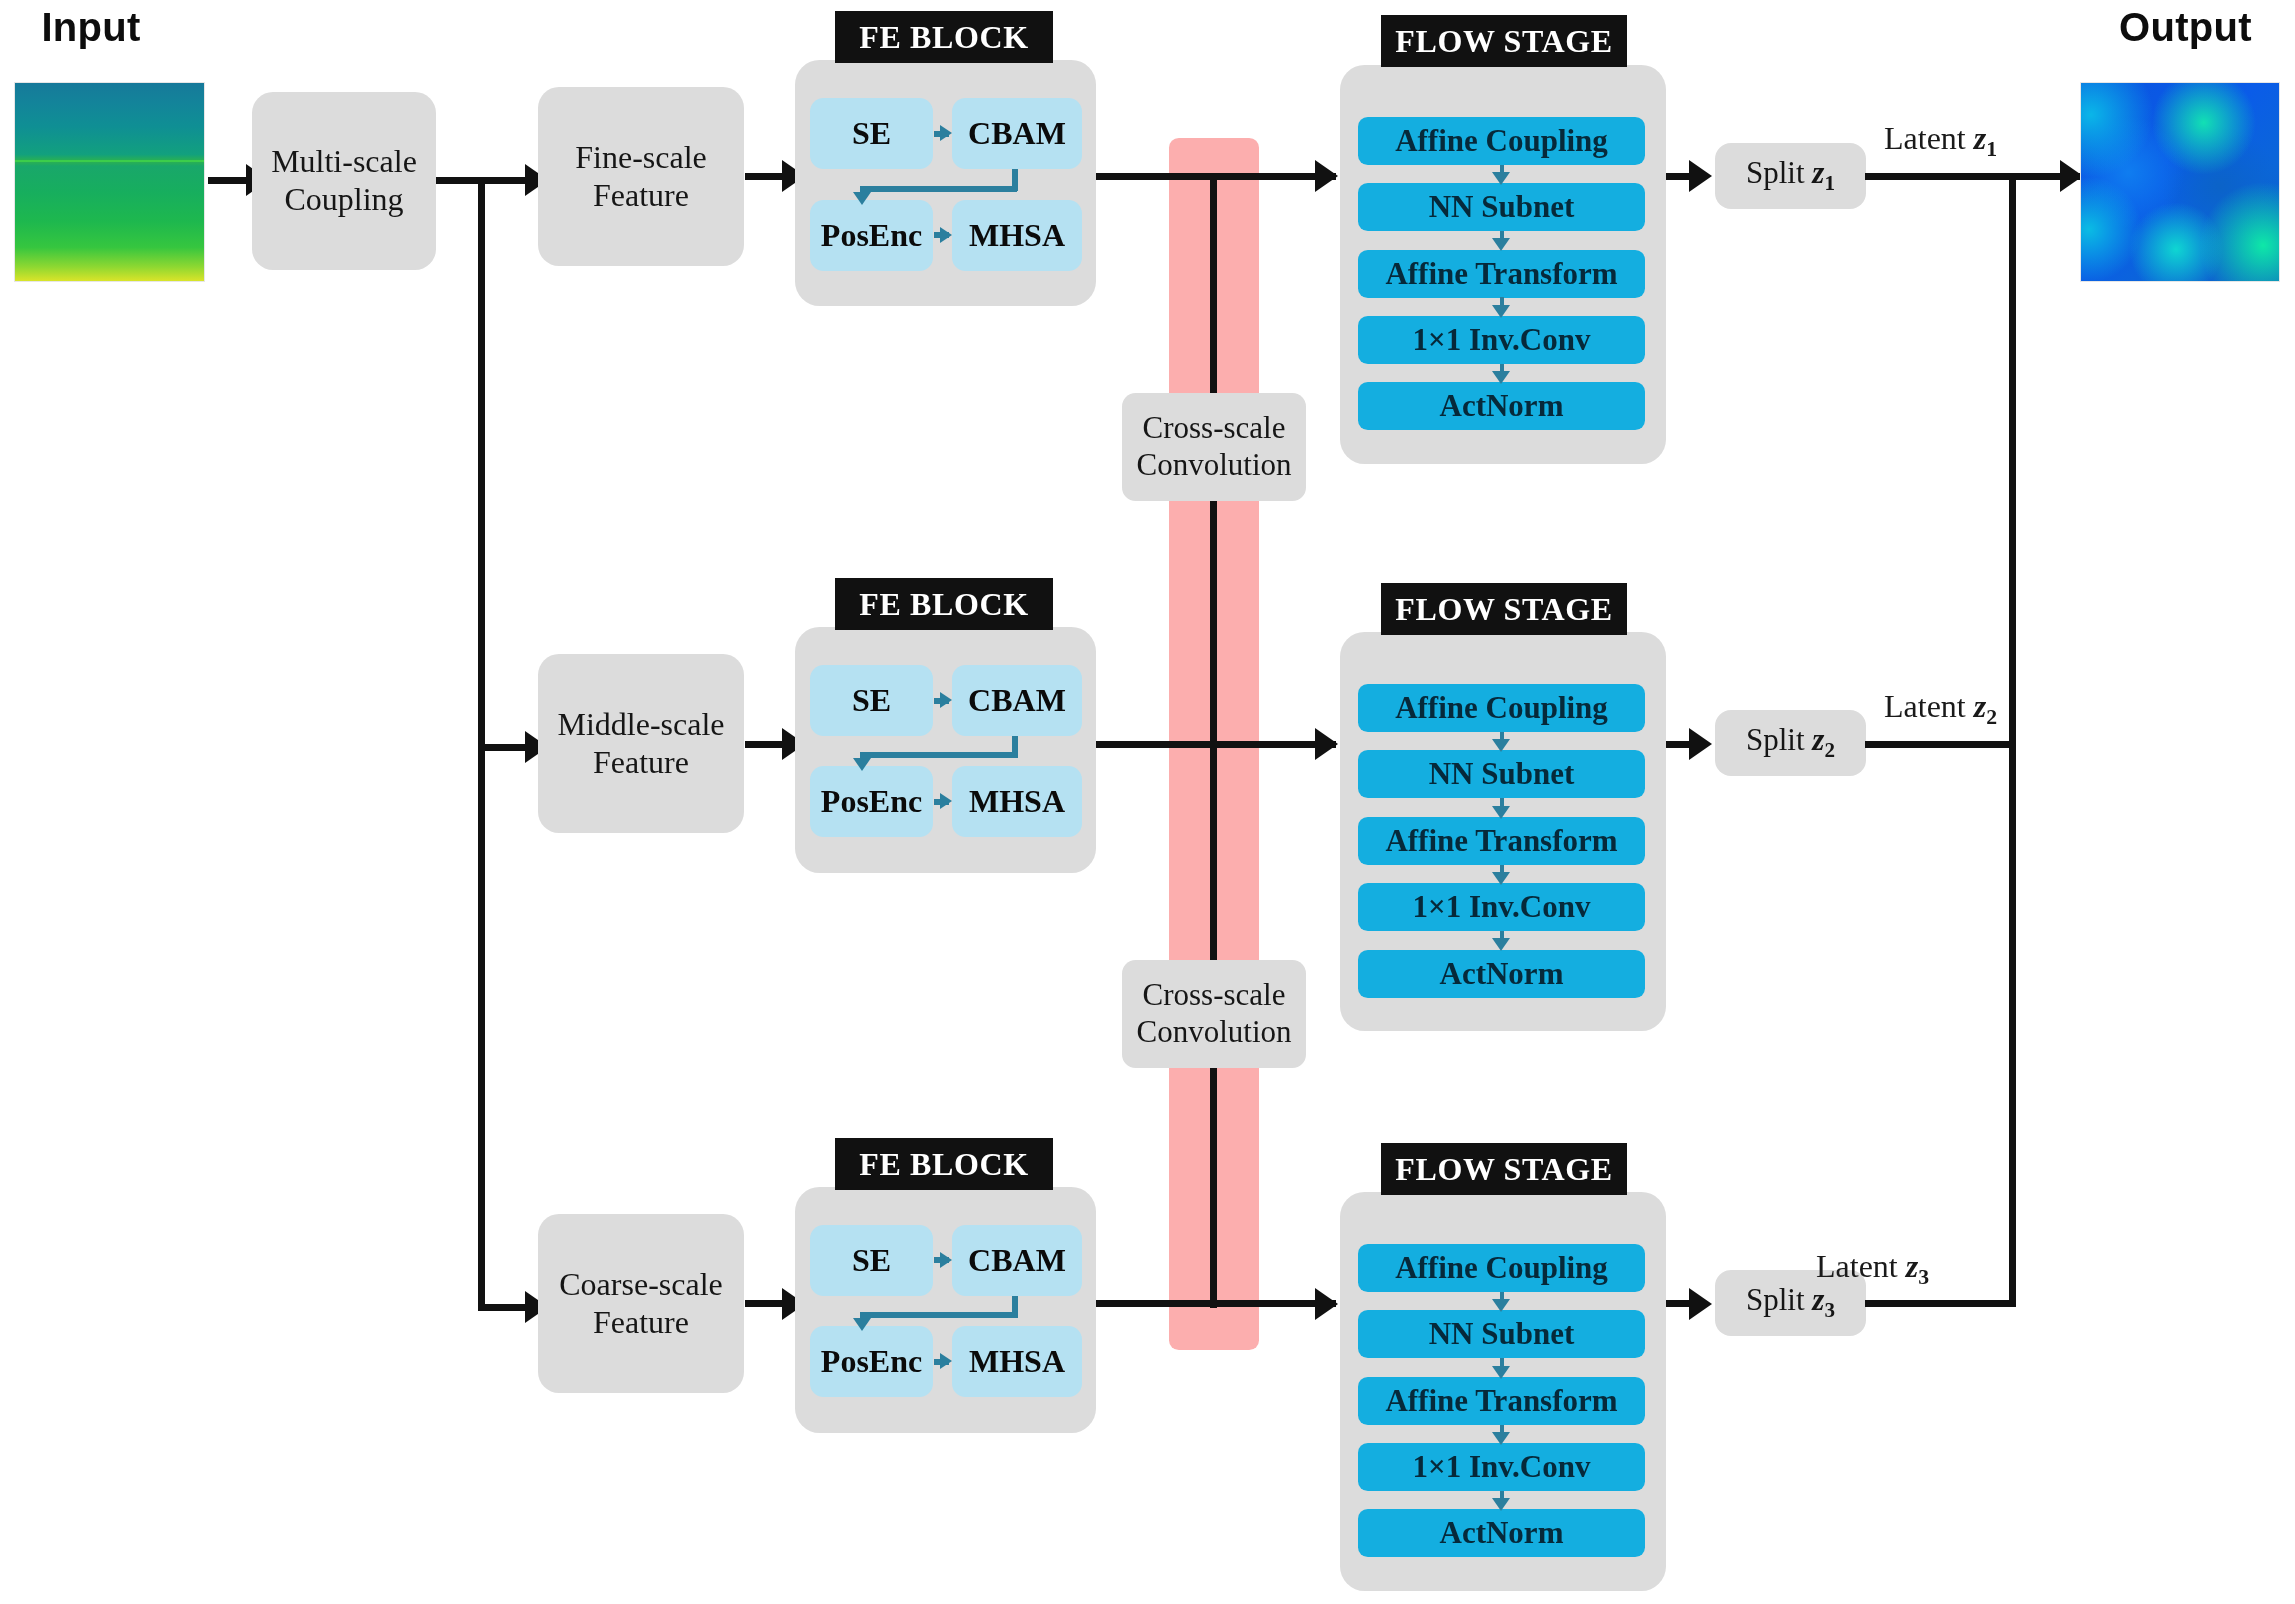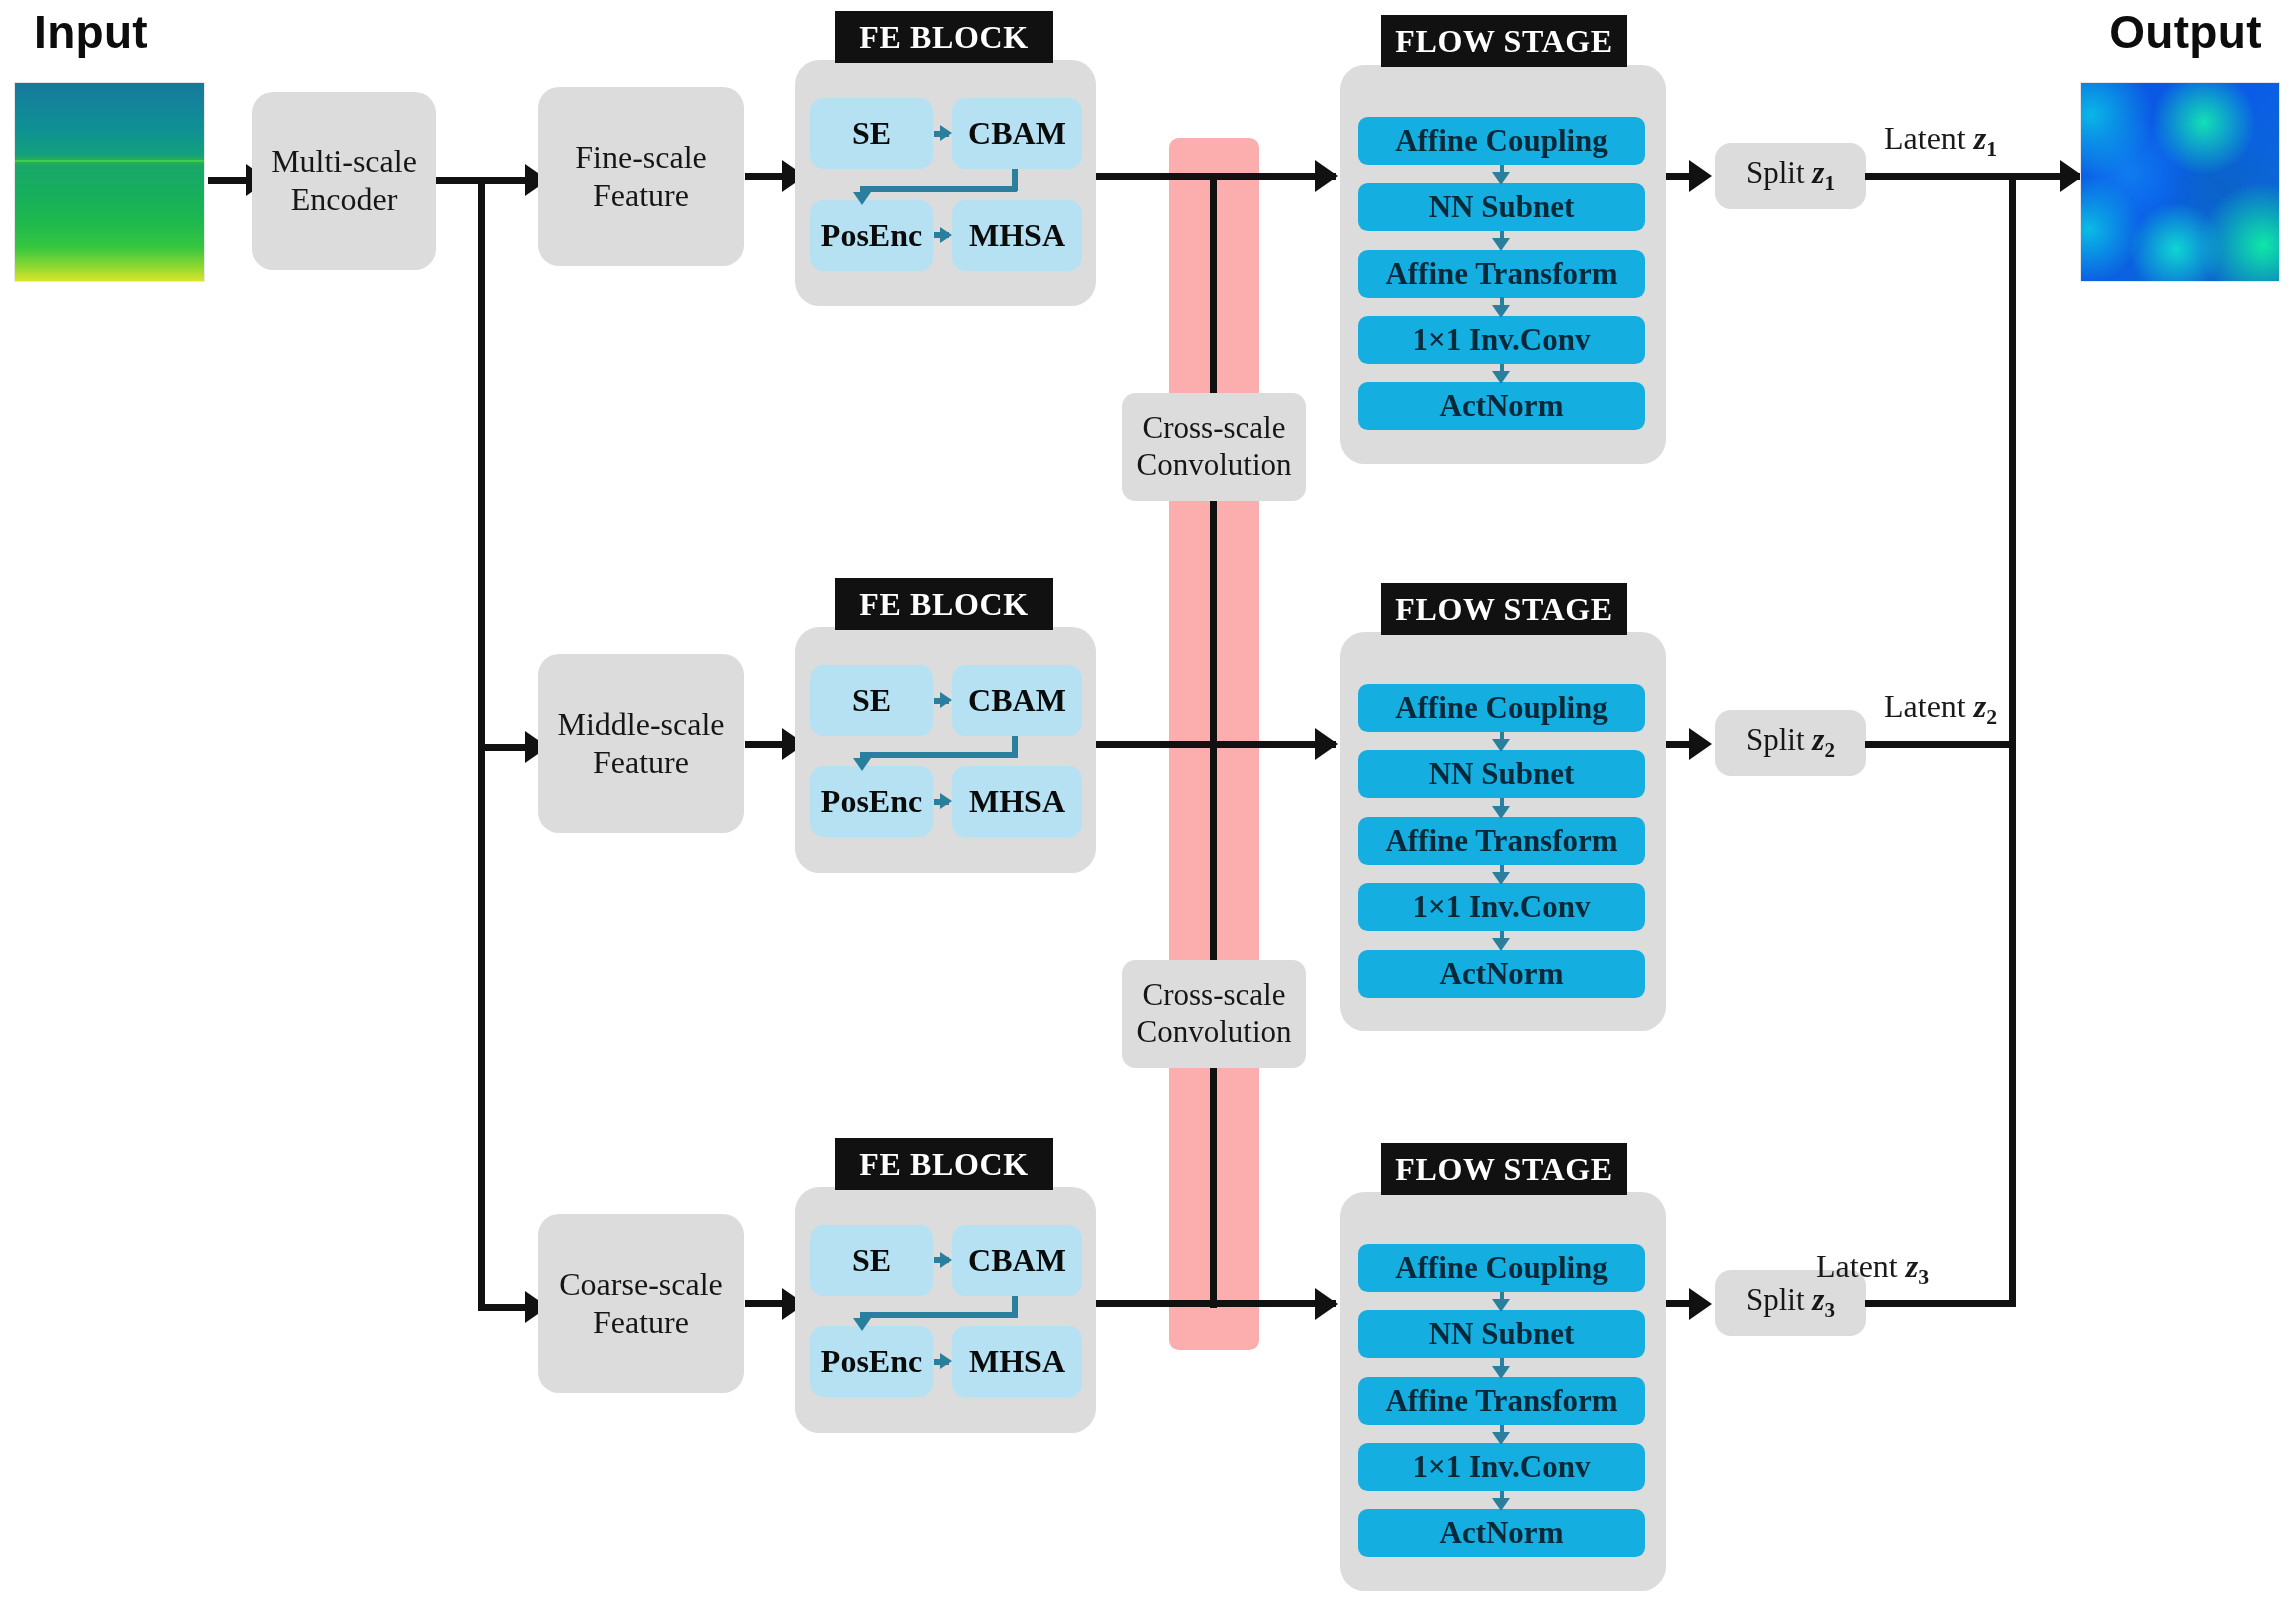--- a/index.html
+++ b/index.html
@@ -4,21 +4,21 @@
 <style>
   html,body{margin:0;padding:0;background:#ffffff;}
   body{font-family:"Liberation Serif", serif;}
   #stage{position:relative;width:2295px;height:1605px;background:#fff;overflow:hidden;}
 
   
   .abs{position:absolute;box-sizing:border-box;}
 
   
   .hdr{font-family:"Liberation Sans", sans-serif;font-weight:bold;color:#0d0d0d;
-       font-size:46px;letter-spacing:0.3px;text-align:center;}
+       font-size:40px;letter-spacing:0.3px;text-align:center;}
 
   
   .img-frame{border:0.6px solid #e6e6e6;}
   .img-in{
     background:
       linear-gradient(to bottom,
         #16799a 0%, #13849a 10%, #0f8f94 22%,
         #12a07e 36%, #2bb24f 39.5%,
         #19a76a 42%, #17ae5e 55%, #1eb84e 70%,
         #36c63f 83%, #8fd831 93%, #cfe22a 99%, #d9e52b 100%);
@@ -86,21 +86,21 @@
 <div id="stage">
 
   <div class="abs hdr" style="left:11px;top:4.9px;width:160px;">Input</div>
   <div class="abs img-frame img-in" style="left:13.5px;top:82px;width:191px;height:200px;"></div>
 
   <div class="abs hline" style="left:208px;top:177px;width:43px;"></div>
   <div class="abs arrow-r" style="left:246px;top:164px;"></div>
 
   <div class="abs gbox" style="left:252px;top:92px;width:184px;height:178px;flex-direction:column;">
     <span>Multi-scale</span>
-    <span>Encoder</span>
+    <span>Coupling</span>
   </div>
 
   <div class="abs hline" style="left:436px;top:177px;width:48px;"></div>
   <div class="abs vline" style="left:478px;top:177px;height:1134px;"></div>
 
   <div class="abs hline" style="left:478px;top:177px;width:68px;"></div>
   <div class="abs arrow-r" style="left:525px;top:164px;"></div>
 
   <div class="abs hline" style="left:478px;top:744px;width:68px;"></div>
   <div class="abs arrow-r" style="left:525px;top:731px;"></div>

